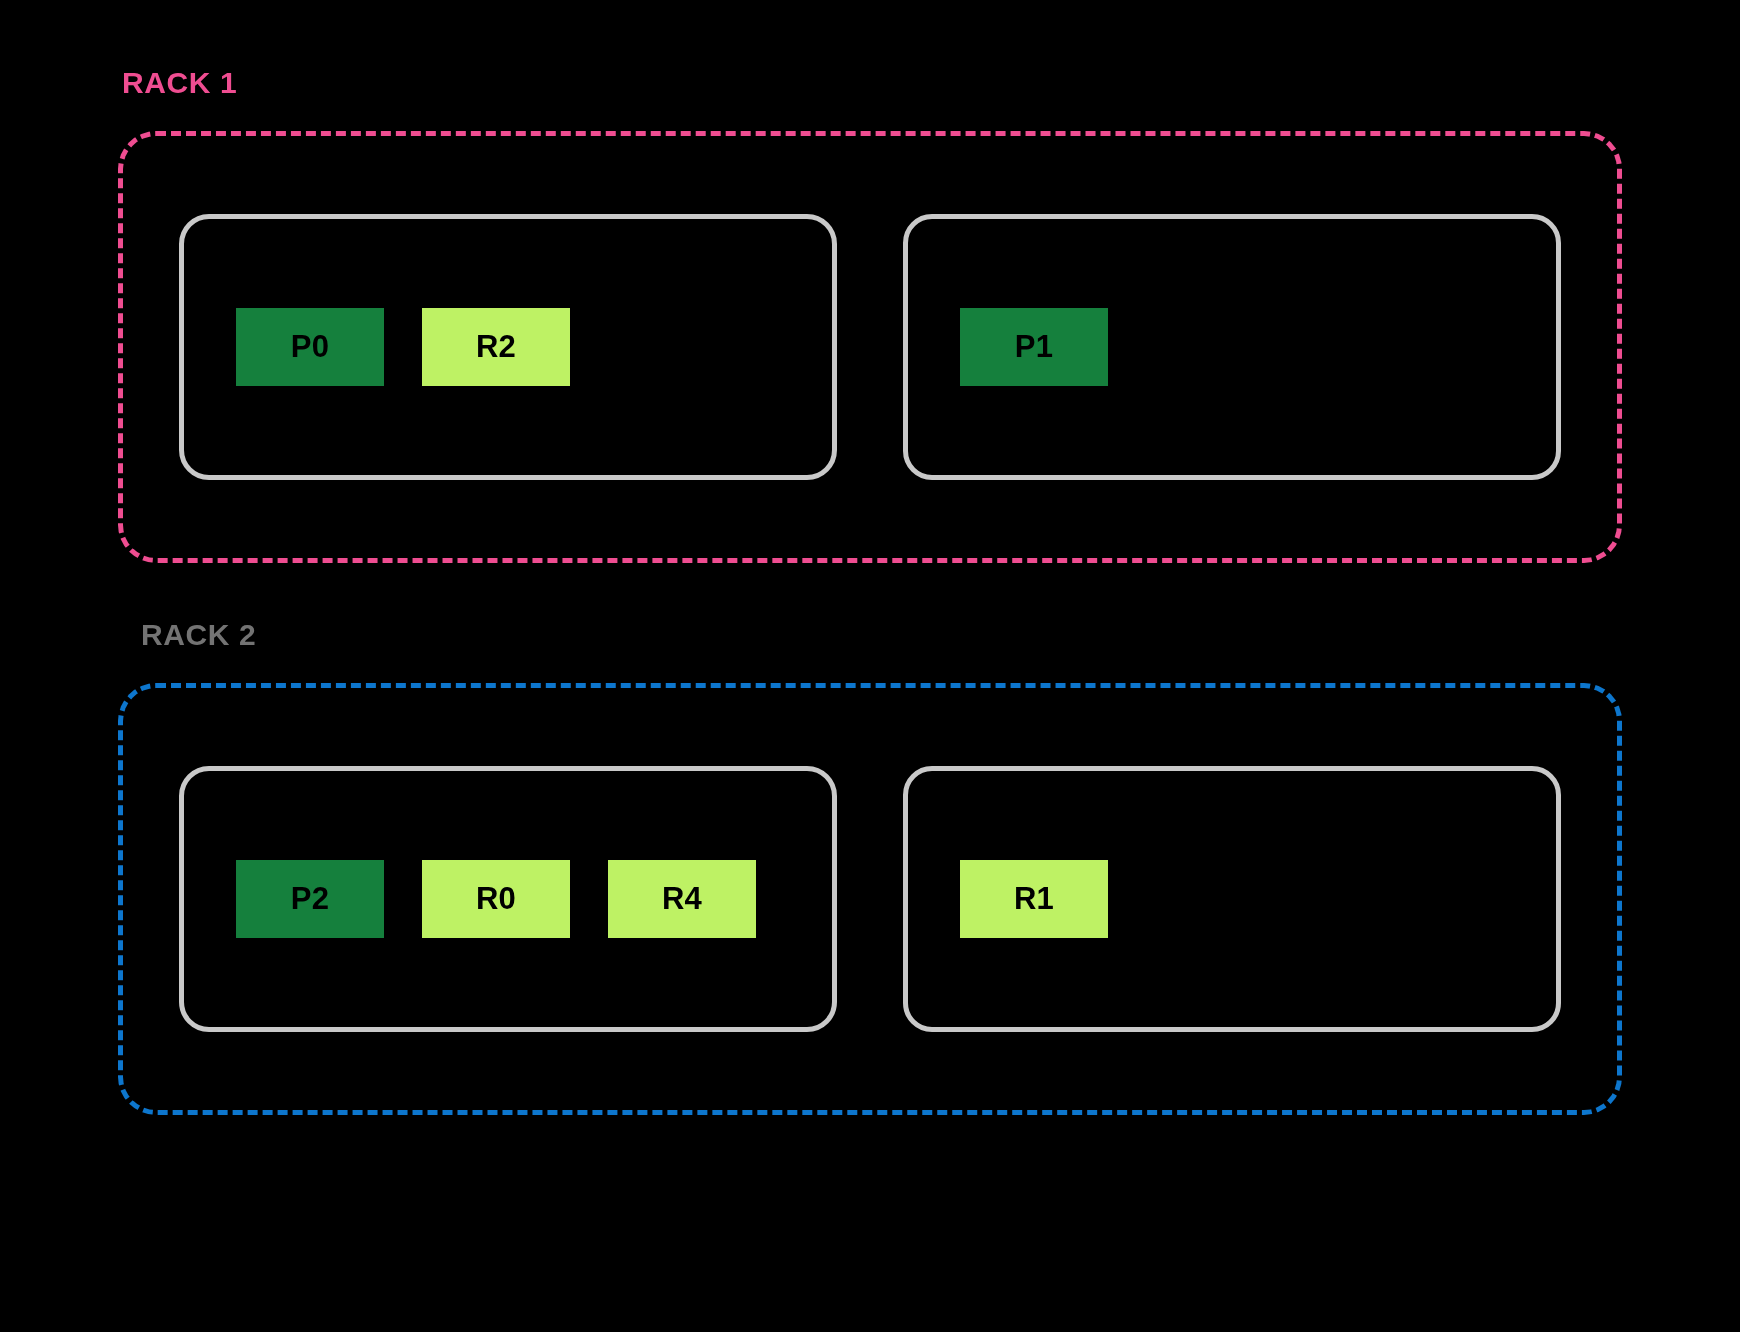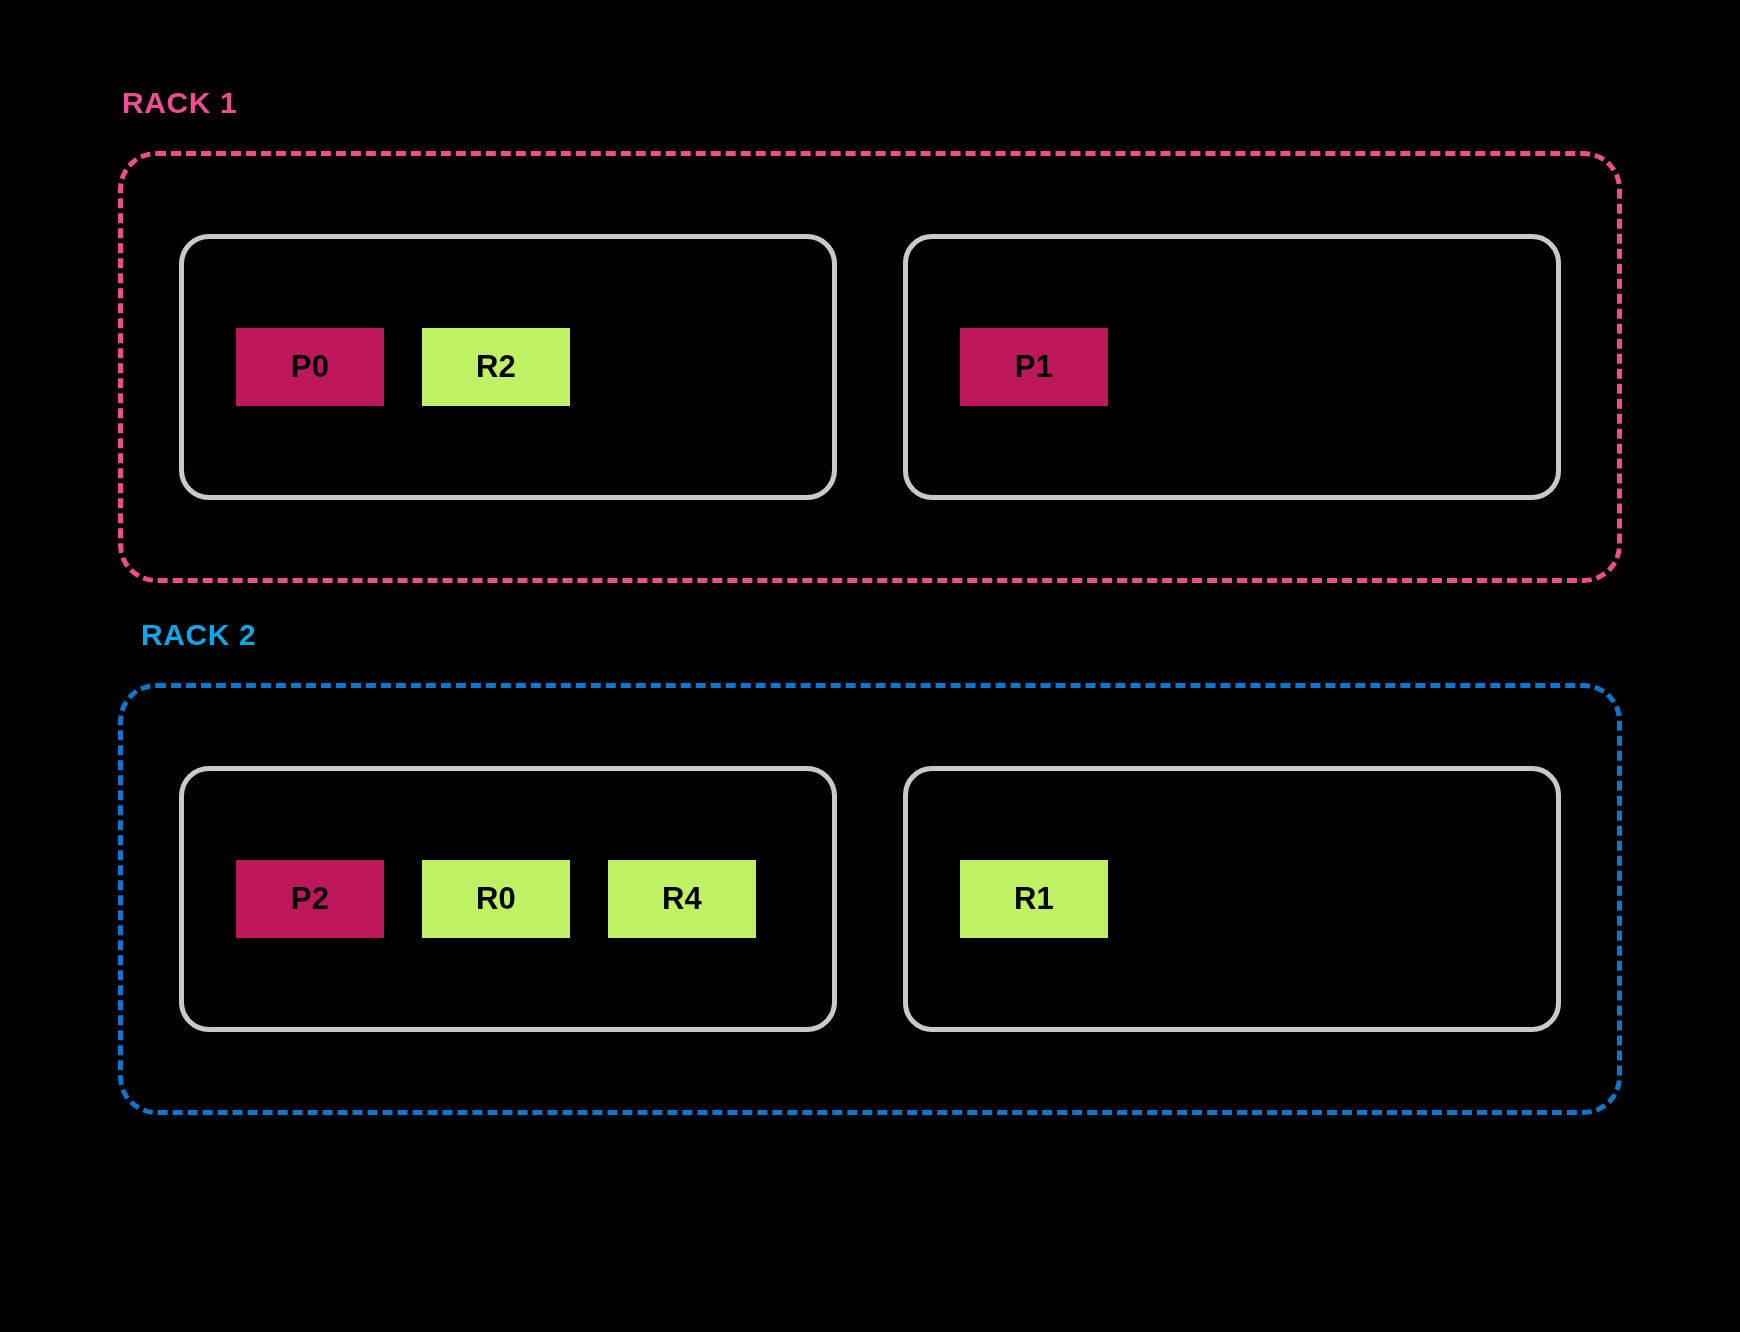--- a/index.html
+++ b/index.html
@@ -20,34 +20,34 @@
     height: 1332px;
     background: #000000;
   }
 
   
   .rack-group {
     position: absolute;
     left: 118px;
     width: 1504px;
   }
-  .rack-group.rack-1 { top: 88px; }
+  .rack-group.rack-1 { top: 68px; }
   .rack-group.rack-2 { top: 620px; }
 
   .rack-label {
     font-size: 30px;
     font-weight: 700;
     letter-spacing: 0.6px;
     line-height: 1;
     margin-left: 4px;
     margin-bottom: 0;
     user-select: none;
   }
   .rack-1 .rack-label { color: #ef4d91; }
-  .rack-2 .rack-label { color: #0ea5e9; margin-left: 23px; }
+  .rack-2 .rack-label { color: #737373; margin-left: 23px; }
 
   .rack-box {
     position: relative;
     box-sizing: border-box;
     margin-top: 33px;
     height: 432px;
     border-radius: 38px;
     border: 5px dashed transparent;
     display: flex;
     align-items: center;
@@ -77,21 +77,21 @@
     height: 78px;
     display: flex;
     align-items: center;
     justify-content: center;
     font-size: 31px;
     font-weight: 700;
     color: #000000;
     letter-spacing: 0.3px;
     user-select: none;
   }
-  .chip.partition { background: #be185d; }
+  .chip.partition { background: #15803d; }
   .chip.replica   { background: #bef264; }
 </style>
 </head>
 <body>
 
 <div id="canvas">
 
   <div class="rack-group rack-1">
     <div class="rack-label">RACK 1</div>
     <div class="rack-box">

